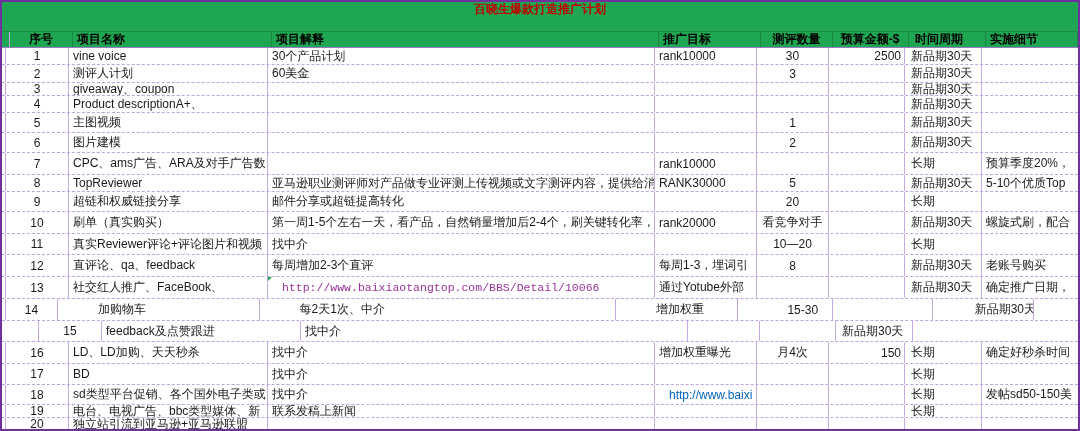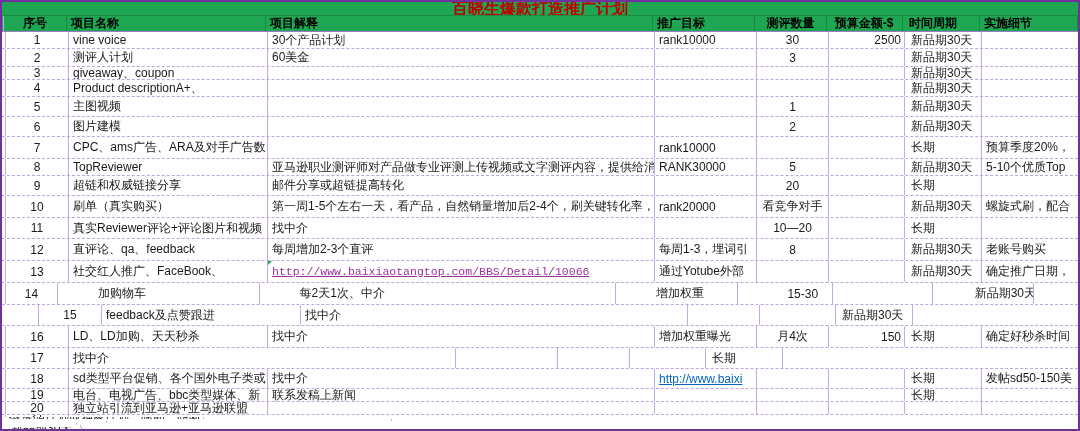--- a/index.html
+++ b/index.html
@@ -13,30 +13,30 @@
   }
   html,body{margin:0;padding:0;background:#fff;}
   .sheet{
     width:1080px;height:431px;box-sizing:border-box;
     border:2px solid var(--outer-purple);
     background:#fff;overflow:hidden;
     font-family:"Liberation Sans","DejaVu Sans",sans-serif;
     color:#1a1a1a;
   }
   .titlebar{
-    height:14px;line-height:14px;background:var(--header-green);
-    color:var(--title-red);font-weight:bold;font-size:16px;text-align:center;
+    height:30px;line-height:14px;background:var(--header-green);
+    color:var(--title-red);font-weight:bold;font-size:12px;text-align:center;
     border-bottom:1px solid rgba(0,0,0,.15);box-sizing:border-box;
     white-space:nowrap;overflow:hidden;
   }
   .headrow{
     display:flex;height:16px;background:var(--header-green);
     font-weight:bold;font-size:12px;color:#000;
     border-bottom:1px solid #9A7CC4;box-sizing:border-box;
-    padding-left:1px;
+    padding-left:7px;
   }
   .headrow .cell{border-right:1px solid rgba(0,0,0,.18);}
   .gridrow{
     display:flex;background:#fff;box-sizing:border-box;
     border-bottom:1px dashed var(--grid-dash);
     padding-left:3px;
   }
   .gridrow:last-child{border-bottom:none;}
   .cell{
     box-sizing:border-box;height:100%;
@@ -47,21 +47,21 @@
   }
   .headrow .cell{height:auto;align-items:center;}
   .c1{width:64px;justify-content:center;padding:0;border-left:1px solid var(--grid-purple);}
   .c2{width:199px;}
   .c3{width:387px;}
   .c4{width:102px;}
   .c5{width:72px;justify-content:center;padding:0;}
   .c6{width:76px;justify-content:flex-end;padding:0 3px 0 2px;}
   .c7{width:77px;padding-left:6px;}
   .c8{flex:1;border-right:none;}
-  .link{text-decoration:underline;cursor:pointer;}
+  .link{cursor:pointer;margin-left:10px;}
   .link.purple{color:var(--link-purple);font-family:"Liberation Mono","DejaVu Sans Mono",monospace;font-size:11.5px;}
   .link.blue{color:var(--link-blue);}
   .marker-icon{
     position:absolute;top:0;left:0;width:0;height:0;
     border-top:4px solid #21A652;border-right:4px solid transparent;
   }
 </style>
 </head>
 <body>
 
@@ -234,20 +234,21 @@
         <div class="cell c2">LD、LD加购、天天秒杀</div>
         <div class="cell c3">找中介</div>
         <div class="cell c4">增加权重曝光</div>
         <div class="cell c5">月4次</div>
         <div class="cell c6">150</div>
         <div class="cell c7">长期</div>
         <div class="cell c8">确定好秒杀时间</div>
       </div>
       <div class="gridrow" style="height: 21px;">
         <div class="cell c1">17</div>
+        <div class="cell c2">BD</div>
         <div class="cell c3">找中介</div>
         <div class="cell c4"></div>
         <div class="cell c5"></div>
         <div class="cell c6"></div>
         <div class="cell c7">长期</div>
         <div class="cell c8"></div>
       </div>
       <div class="gridrow" style="height: 20px;">
         <div class="cell c1">18</div>
         <div class="cell c2">sd类型平台促销、各个国外电子类或</div>

